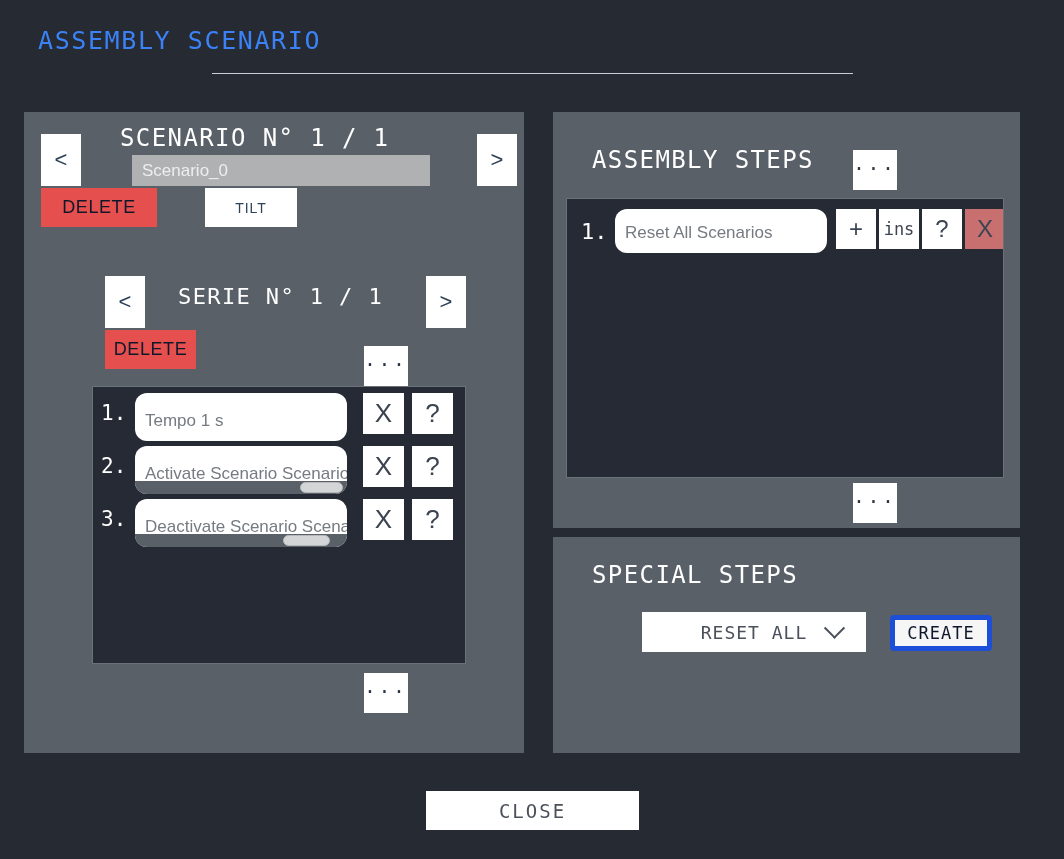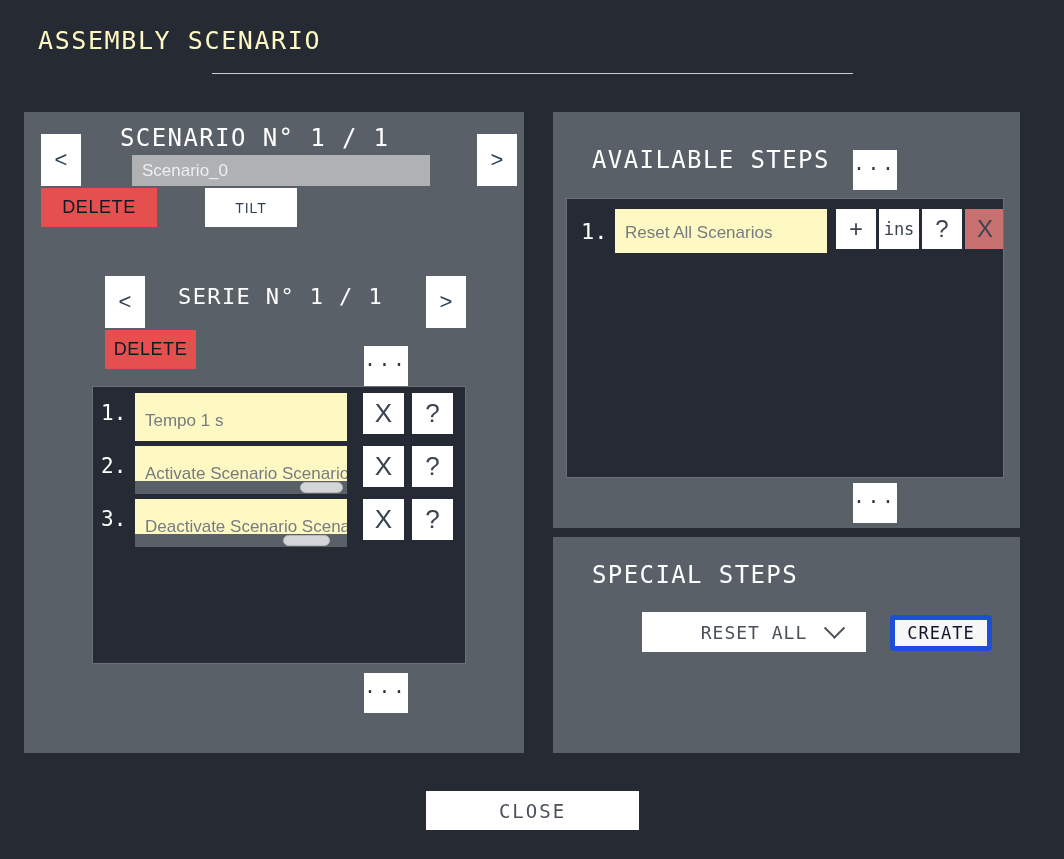--- a/index.html
+++ b/index.html
@@ -17,21 +17,21 @@
   }
 
   
   #page-title {
     position: absolute;
     left: 38px;
     top: 26px;
     font-family: "DejaVu Sans Mono", monospace;
     font-size: 25px;
     letter-spacing: 1.6px;
-    color: #fef9c3;
+    color: #3b82f6;
     font-weight: 400;
   }
   #title-divider {
     position: absolute;
     left: 212px;
     top: 73px;
     width: 641px;
     height: 1px;
     background: #c9ced8;
   }
@@ -171,24 +171,25 @@
   .step-index {
     font-family: "DejaVu Sans Mono", monospace;
     font-size: 21px;
     color: #ffffff;
     width: 34px;
     text-align: left;
     flex: none;
   }
   .step-field {
     position: relative;
-    background: #fef9c3;
+    background: #ffffff;
     box-sizing: border-box;
     overflow: hidden;
     flex: none;
+    border-radius: 12px;
   }
   .step-field .field-text {
     display: block;
     color: #767b81;
     font-size: 17px;
     font-family: "Liberation Sans", sans-serif;
     white-space: nowrap;
     padding-left: 10px;
   }
   .hscroll {
@@ -368,21 +369,21 @@
     <div class="sq-btn first">X</div>
     <div class="sq-btn">?</div>
   </div>
 
 </div>
 
 <div class="btn-white dots-btn" style="left:364px; top:673px;">...</div>
 
 <div class="panel" id="right-top-panel"></div>
 
-<div id="available-steps-heading" class="heading">AVAILABLE STEPS</div>
+<div id="available-steps-heading" class="heading">ASSEMBLY STEPS</div>
 
 <div class="btn-white dots-btn" style="left:853px; top:150px;">...</div>
 
 <div class="list-box" id="available-step-list">
   <div class="step-row">
     <span class="step-index">1.</span>
     <div class="step-field">
       <span class="field-text">Reset All Scenarios</span>
     </div>
     <div class="sq-btn first">+</div>

